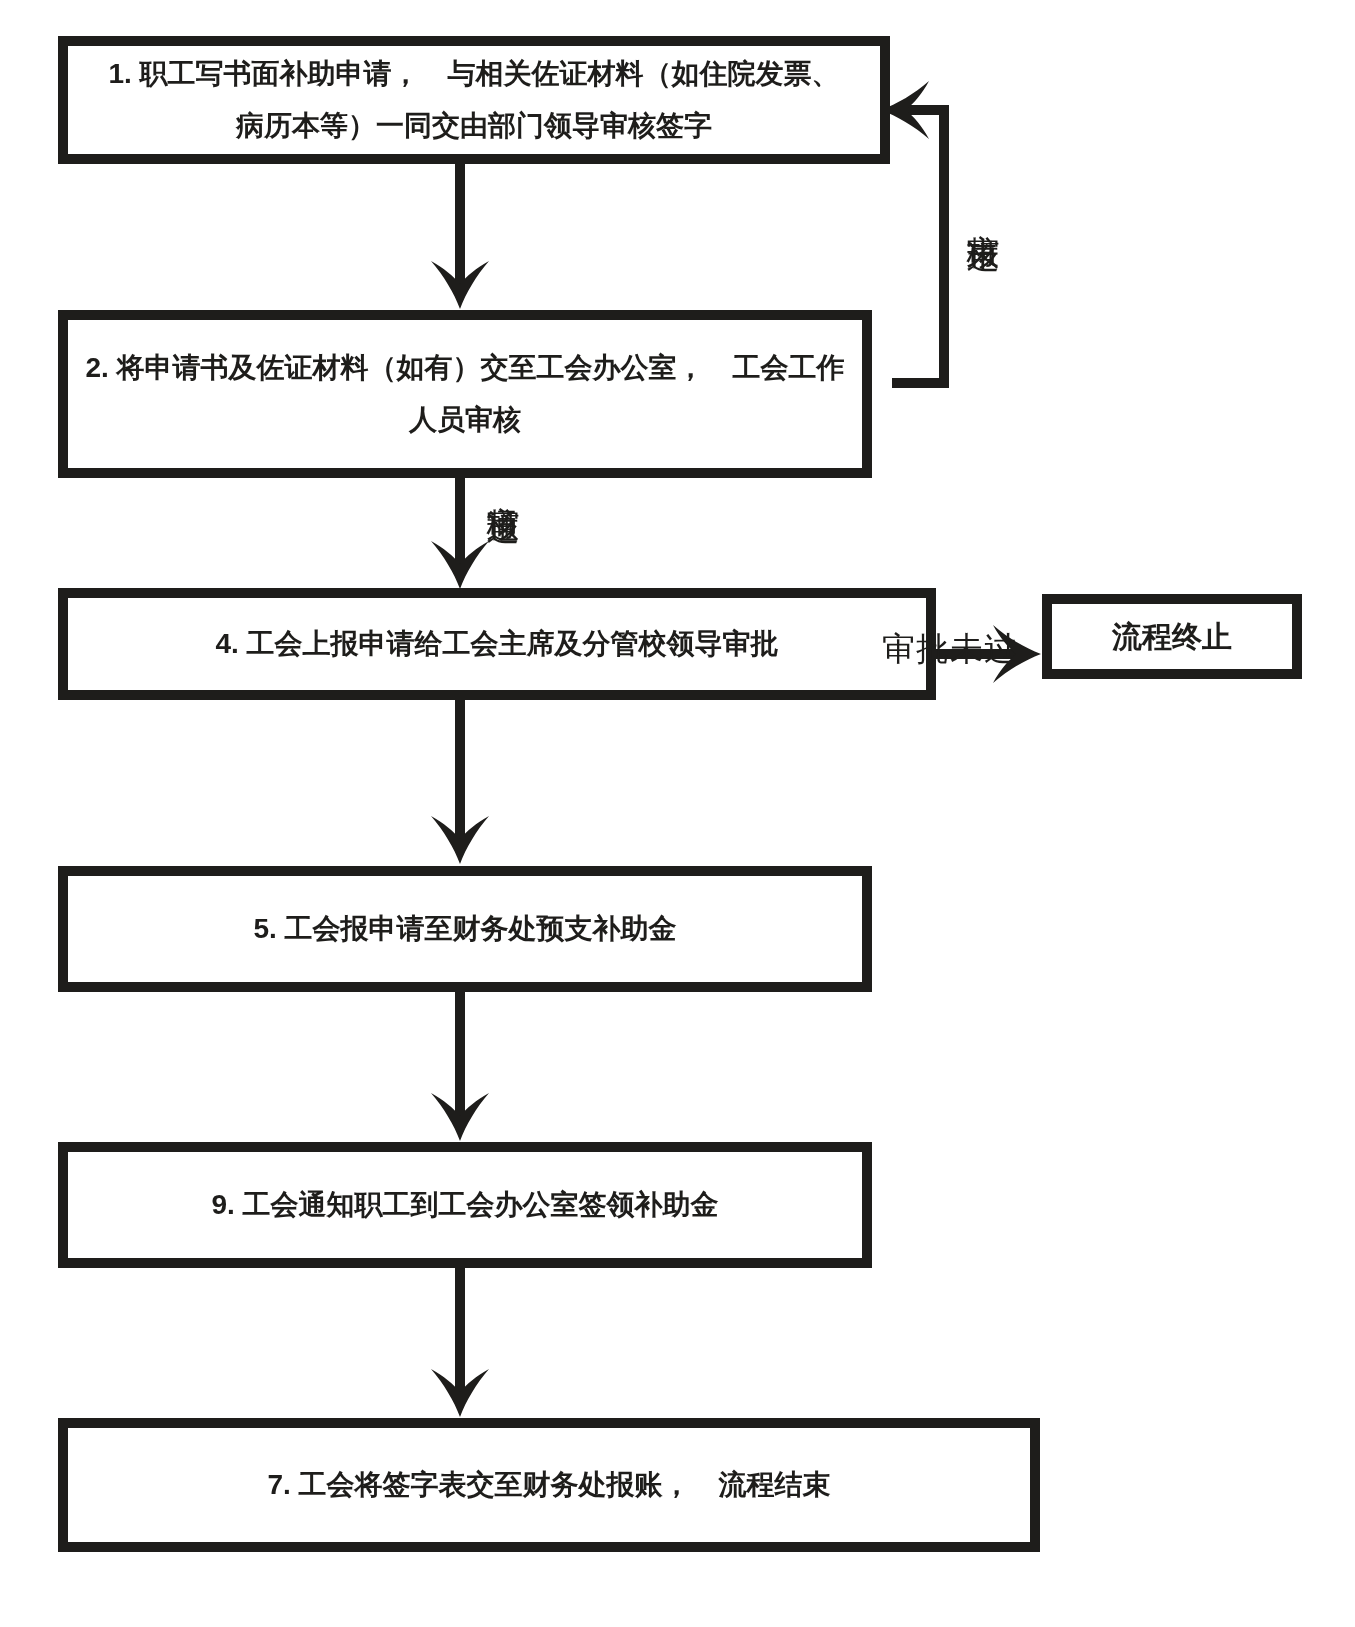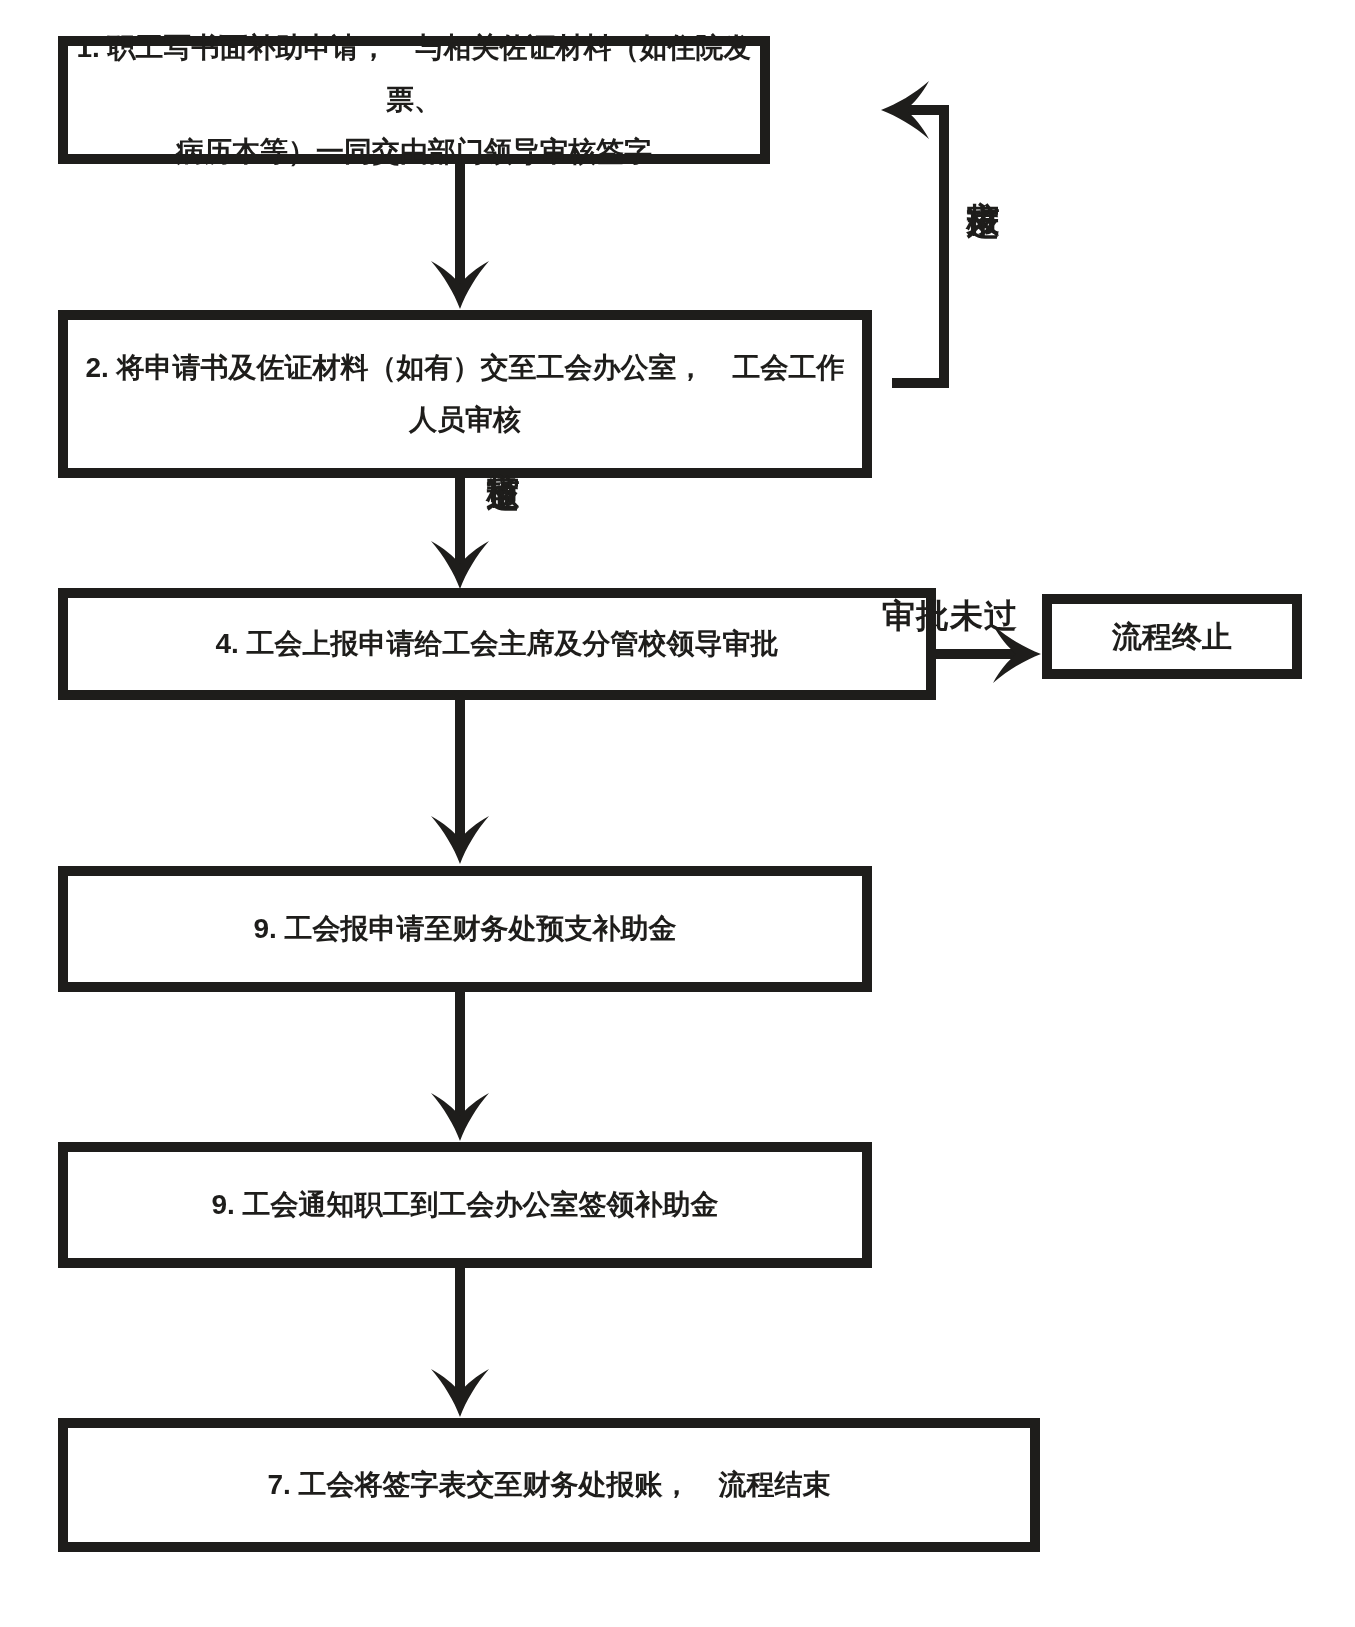--- a/index.html
+++ b/index.html
@@ -8,30 +8,31 @@
   .connectors{position:absolute;left:0;top:0;width:1355px;height:1627px;}
   .connectors .shaft{stroke:#1e1d1b;stroke-width:10;fill:none;stroke-linecap:butt;}
   .connectors .head{fill:#1e1d1b;stroke:none;}
   .node{
     position:absolute;box-sizing:border-box;
     border:10px solid #1e1d1b;background:#ffffff;color:#1e1d1b;
     display:flex;align-items:center;justify-content:center;
     text-align:center;font-weight:bold;font-size:28px;line-height:52px;
     white-space:pre-line;
   }
-  .node-step1{left:58px;top:36px;width:712px;height:128px;}
+  .node-step1{left:58px;top:36px;width:832px;height:128px;}
   .node-step2{left:58px;top:310px;width:814px;height:168px;}
   .node-step4{left:58px;top:588px;width:878px;height:112px;}
   .node-terminate{left:1042px;top:594px;width:260px;height:85px;font-size:30px;}
   .node-step5{left:58px;top:866px;width:814px;height:126px;}
   .node-step6{left:58px;top:1142px;width:814px;height:126px;}
   .node-step7{left:58px;top:1418px;width:982px;height:134px;}
   .edge-label{
-    position:absolute;color:#1e1d1b;font-weight:bold;font-size:33px;line-height:35px;
+    position:absolute;color:#1e1d1b;font-weight:normal;font-size:33px;line-height:35px;
     white-space:nowrap;
+    margin-top:33px;
   }
   .edge-label.vertical{writing-mode:vertical-rl;text-orientation:upright;letter-spacing:2px;}
   .label-review-failed{left:966px;top:174px;}
   .label-review-passed{left:486px;top:446px;}
   .label-approval-failed{left:882px;top:598px;letter-spacing:1px;}
 </style>
 </head>
 <body>
 
 <div class="canvas">
@@ -80,21 +81,21 @@
   <div class="node node-step1">1. 职工写书面补助申请，　与相关佐证材料（如住院发票、
 病历本等）一同交由部门领导审核签字</div>
 
   <div class="node node-step2">2. 将申请书及佐证材料（如有）交至工会办公室，　工会工作
 人员审核</div>
 
   <div class="node node-step4">4. 工会上报申请给工会主席及分管校领导审批</div>
 
   <div class="node node-terminate">流程终止</div>
 
-  <div class="node node-step5">9. 工会报申请至财务处预支补助金</div>
+  <div class="node node-step5">5. 工会报申请至财务处预支补助金</div>
 
   <div class="node node-step6">9. 工会通知职工到工会办公室签领补助金</div>
 
   <div class="node node-step7">7. 工会将签字表交至财务处报账，　流程结束</div>
 
   <div class="edge-label vertical label-review-failed">审核未过</div>
 
   <div class="edge-label vertical label-review-passed">审核通过</div>
 
   <div class="edge-label label-approval-failed">审批未过</div>

